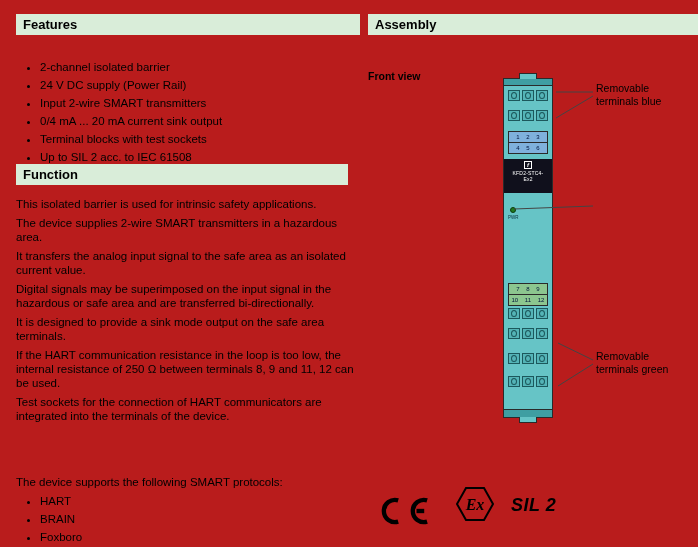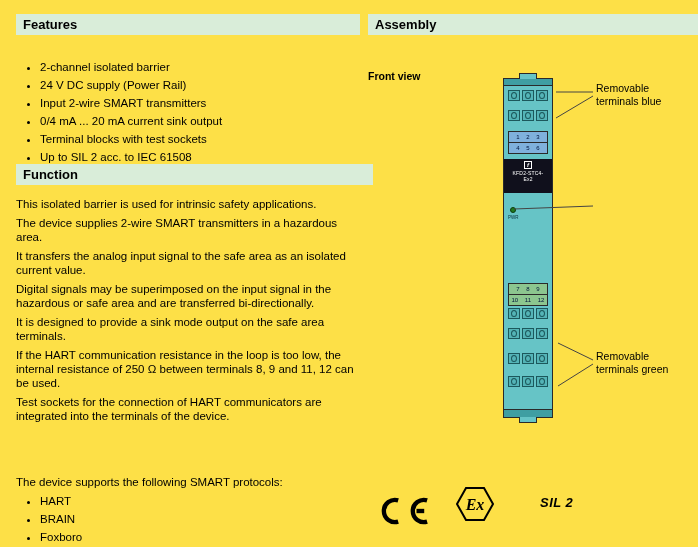--- a/index.html
+++ b/index.html
@@ -1,25 +1,25 @@
 <!DOCTYPE html>
 <html><head>
 <meta charset="utf-8">
 <style>
   * { box-sizing: border-box; margin: 0; padding: 0; }
   body { background: #fff; font-family: "Liberation Sans", sans-serif; color: #000; }
-  .page { position: relative; width: 698px; height: 547px; background: #fde047; overflow: hidden; }
+  .page { position: relative; width: 698px; height: 547px; background: #b91c1c; overflow: hidden; }
 
   .section-bar {
     position: absolute; height: 21px; background: #d9edd9;
     display: flex; align-items: center; padding-left: 7px;
     font-size: 13px; font-weight: bold;
   }
   .bar-features { left: 16px; top: 14px; width: 344px; }
-  .bar-function { left: 16px; top: 164px; width: 357px; }
+  .bar-function { left: 16px; top: 164px; width: 332px; }
   .bar-application { left: 16px; top: 446px; width: 344px; }
   .bar-assembly { left: 368px; top: 14px; width: 368px; }
 
   ul.bullets { position: absolute; list-style: disc; padding-left: 24px; }
   ul.bullets li { font-size: 11.5px; line-height: 18px; }
   .features-list { left: 16px; top: 46px; width: 344px; margin-top: 12px; }
   .application-list { left: 16px; top: 492px; width: 344px; }
   .application-list li { line-height: 15.5px; }
 
   .function-text { position: absolute; left: 16px; top: 197px; width: 344px; }
@@ -72,21 +72,21 @@
   .callout { position: absolute; font-size: 10.5px; line-height: 12.5px; }
   .co-blue { left: 596px; top: 82px; width: 96px; }
   .co-led { left: 596px; top: 197px; width: 92px; }
   .co-green { left: 596px; top: 350px; width: 96px; }
 
   .lines-overlay { position: absolute; left: 0; top: 0; width: 698px; height: 547px; pointer-events: none; }
 
   
   .ce-mark { position: absolute; left: 376px; top: 496px; }
   .ex-mark { position: absolute; left: 455px; top: 486px; }
-  .sil-mark { position: absolute; left: 540px; top: 495px; font-size: 13px; font-weight: bold; font-style: italic; letter-spacing: 0.5px; }
+  .sil-mark { position: absolute; left: 511px; top: 495px; font-size: 18px; font-weight: bold; font-style: italic; letter-spacing: 0.5px; }
 </style>
 </head>
 <body>
 
 <div class="page">
 
   <div class="section-bar bar-features">
     <span>Features</span>
   </div>
 

